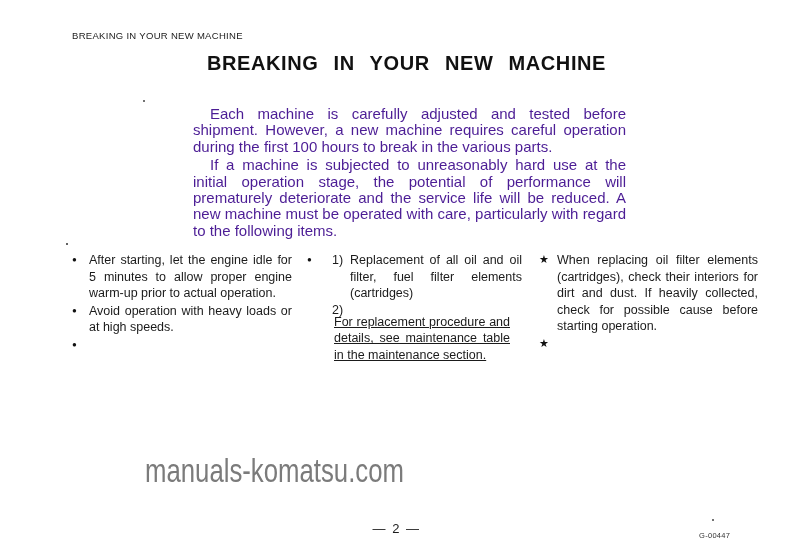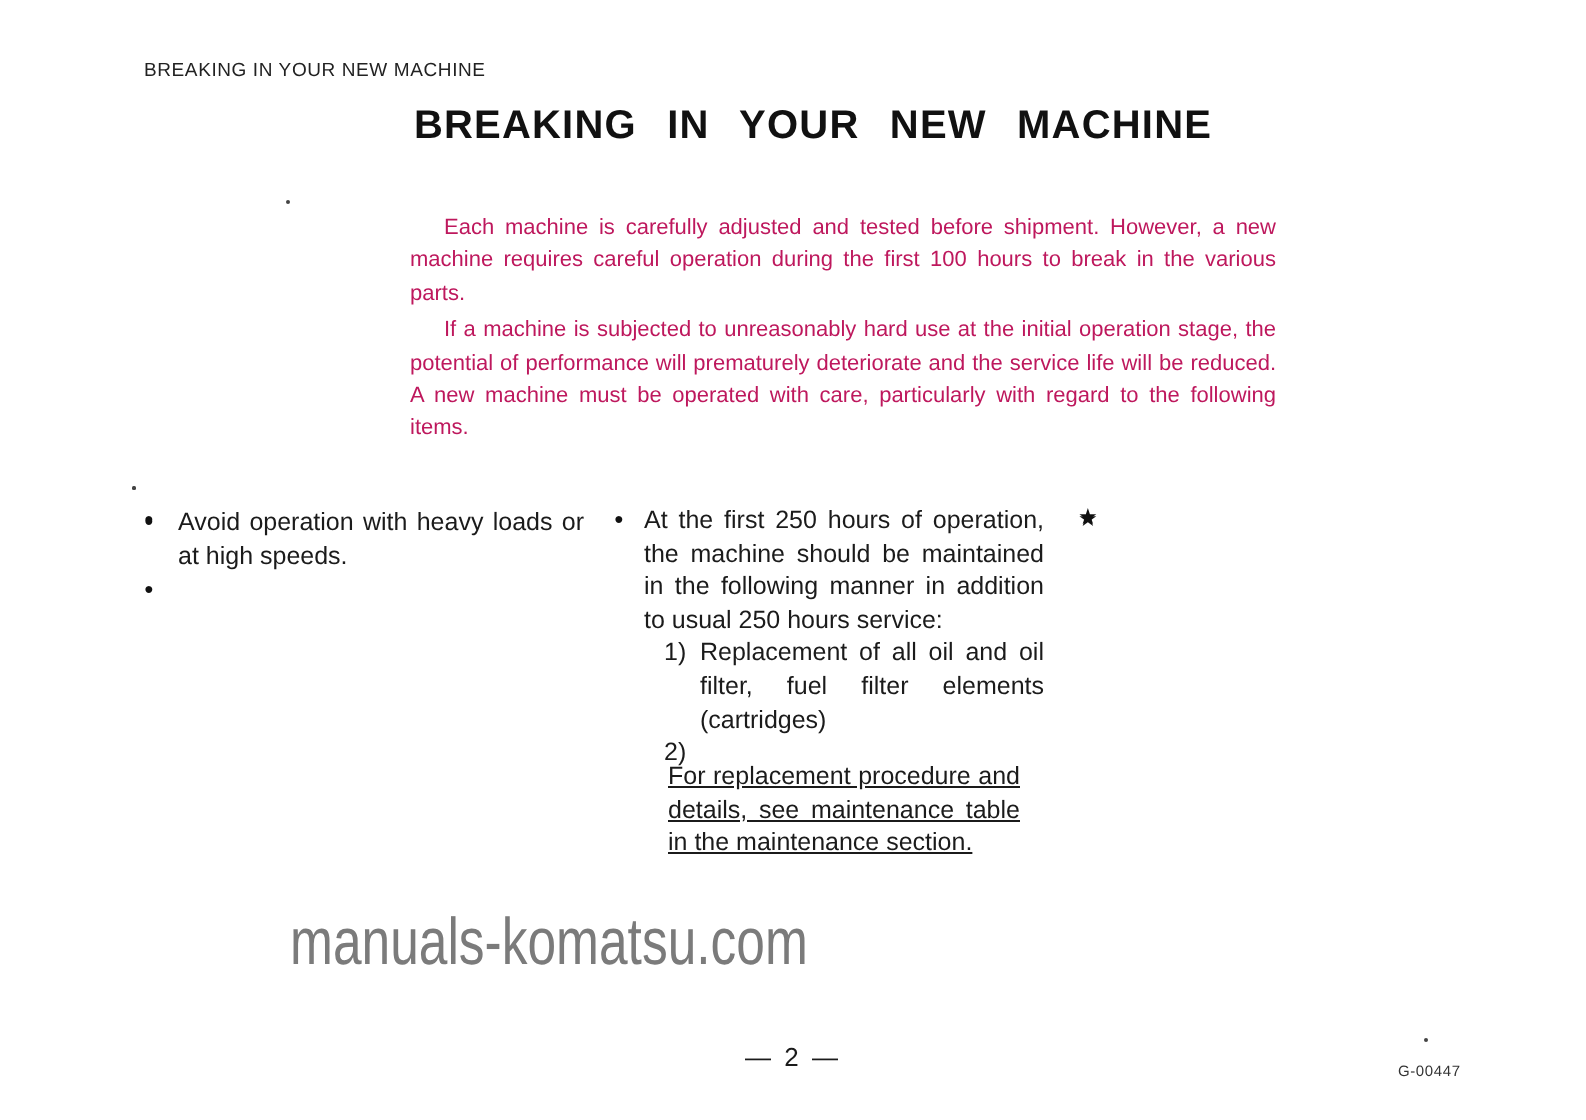--- a/index.html
+++ b/index.html
@@ -15,21 +15,21 @@
     position:absolute;left:72px;top:30px;
     font-size:9.5px;letter-spacing:0.3px;color:#222;white-space:nowrap;
   }
   .doc-title{
     position:absolute;left:20px;right:0;top:52px;text-align:center;
     font-size:20px;font-weight:bold;letter-spacing:0.6px;word-spacing:9px;
     color:#111;white-space:nowrap;
   }
   .intro{
     position:absolute;left:193px;top:106px;width:433px;
-    font-size:11px;line-height:16.4px;text-align:justify;color:#be185d;margin-left:12px;
+    font-size:15px;line-height:16.4px;text-align:justify;color:#4c1d95;
   }
   .intro p{margin:0;text-indent:17px;}
   .intro p + p{margin-top:2px;}
 
   .col{
     position:absolute;top:252px;z-index:2;
     font-size:12.5px;line-height:16.6px;text-align:justify;color:#1b1b1b;
   }
   .col-1{left:72px;width:220px;}
   .col-2{left:307px;width:215px;}
@@ -78,50 +78,51 @@
   <div class="doc-title">BREAKING IN YOUR NEW MACHINE</div>
 
   <div class="intro">
     <p>Each machine is carefully adjusted and tested before shipment. However, a new machine requires careful operation during the first 100 hours to break in the various parts.</p>
     <p>If a machine is subjected to unreasonably hard use at the initial operation stage, the potential of performance will prematurely deteriorate and the service life will be reduced. A new machine must be operated with care, particularly with regard to the following items.</p>
   </div>
 
   <div class="col col-1">
     <div class="b-item">
       <span class="marker">●</span>
+      <span>After starting, let the engine idle for 5 minutes to allow proper engine warm-up prior to actual operation.</span>
     </div>
     <div class="b-item">
       <span class="marker">●</span>
       <span>Avoid operation with heavy loads or at high speeds.</span>
     </div>
     <div class="b-item">
       <span class="marker">●</span>
     </div>
   </div>
 
   <div class="col col-2">
     <div class="b-item" style="padding-left:15px;">
       <span class="marker">●</span>
-      <span>At the first 250 hours of operation, the machine should be maintained in the following manner in addition to usual 250 hours service:</span>
       <ol class="sub-list">
         <li class="sub-item">
           <span class="sub-num">1)</span>
           <span>Replacement of all oil and oil filter, fuel filter elements (cartridges)</span>
         </li>
         <li class="sub-item">
           <span class="sub-num">2)</span>
         </li>
       </ol>
       <p class="note">For replacement procedure and details, see maintenance table in the maintenance section.</p>
     </div>
   </div>
 
   <div class="col col-3">
     <div class="b-item">
       <span class="marker star">★</span>
+      <span>When replacing oil filter elements (cartridges), check their interiors for dirt and dust. If heavily collected, check for possible cause before starting operation.</span>
     </div>
     <div class="b-item">
       <span class="marker star">★</span>
     </div>
   </div>
 
   <div class="watermark">manuals-komatsu.com</div>
 
   <div class="page-number">— 2 —</div>
 

